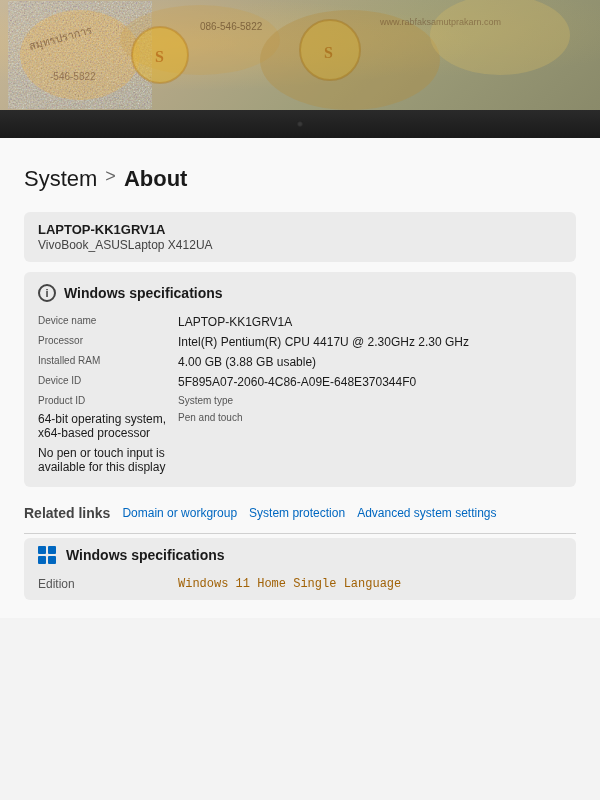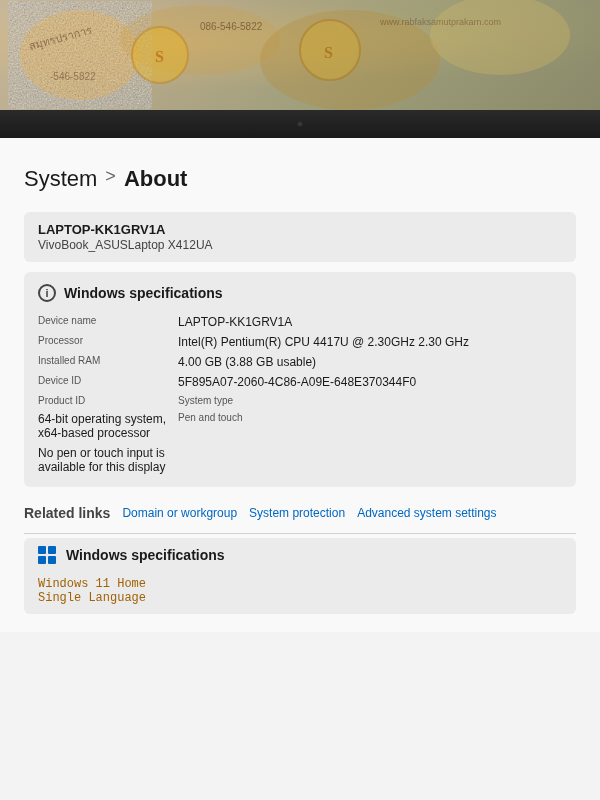--- a/index.html
+++ b/index.html
@@ -324,17 +324,18 @@
       <div class="windows-logo">
         <div class="win-square"></div>
         <div class="win-square"></div>
         <div class="win-square"></div>
         <div class="win-square"></div>
       </div>
       <span class="section-title">Windows specifications</span>
     </div>
     <div class="win-specs-table" id="win-specs-table">
 
+    <div class="win-spec-label">Edition</div>
         <div class="win-spec-value">Windows 11 Home Single Language</div>
       </div>
   </div>
 
 </div>
 
 </body></html>

